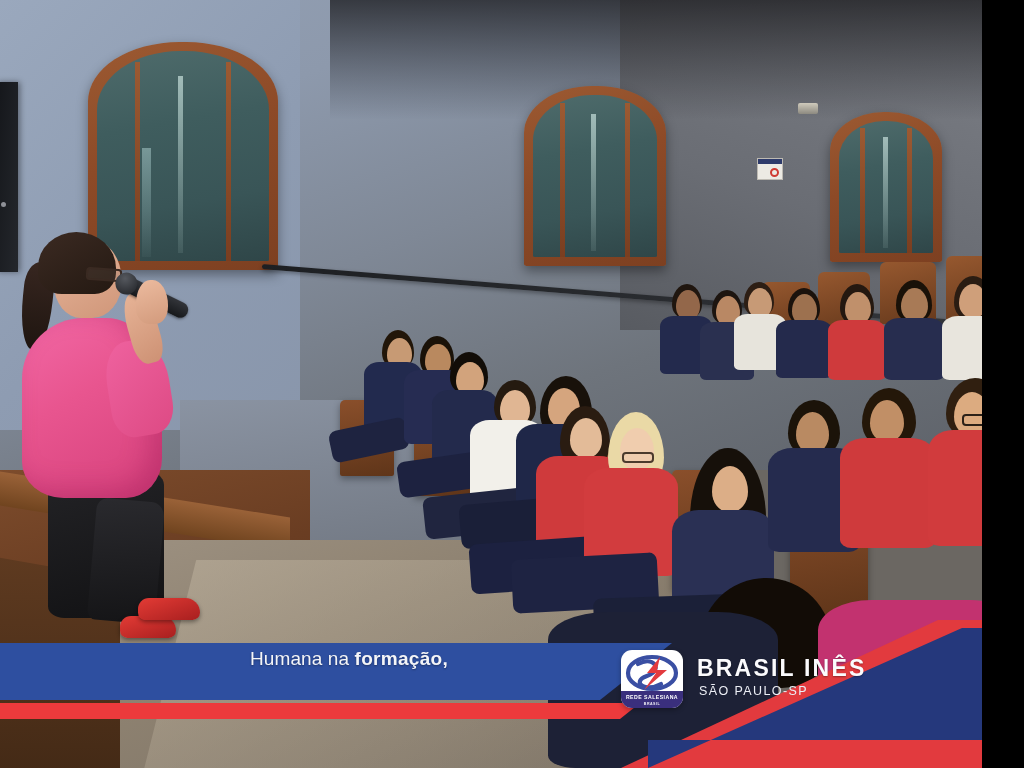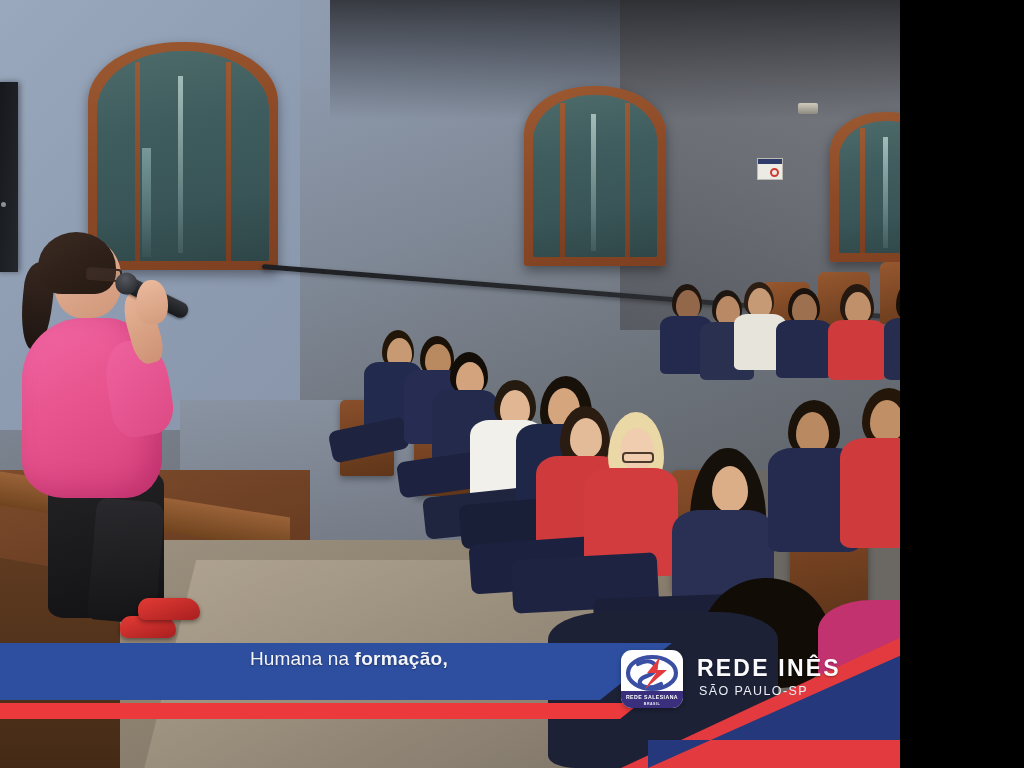--- a/index.html
+++ b/index.html
@@ -1,21 +1,21 @@
 <!DOCTYPE html>
 <html><head>
 <meta charset="utf-8">
 <title>Santa Inês — Auditorium Presentation</title>
 <style>
   html,body{margin:0;padding:0;background:#000;}
   body{font-family:"Liberation Sans",sans-serif;}
 
   #stage{
     position:relative;
-    width:900px;height:768px;
+    width:982px;height:768px;
     overflow:hidden;
     background:#6b6762;
   }
 
   
   .photo{position:absolute;inset:0;overflow:hidden;}
 
   
   .wall-main{
     position:absolute;left:0;top:0;width:1024px;height:470px;
@@ -430,17 +430,17 @@
         <ellipse cx="27" cy="20" rx="24" ry="16" fill="none" stroke="#3a4fa3" stroke-width="4.2"></ellipse>
         <path d="M13 11 C24 5, 33 10, 30 17 C27 24, 17 22, 15 28 C13 34, 25 37, 36 31" fill="none" stroke="#3a4fa3" stroke-width="4.2" stroke-linecap="round"></path>
         <path d="M35 4 L22 20 L31 20 L19 37 L42 17 L32 17 Z" fill="#e23a3e"></path>
       </svg>
       <div class="rsb">
         <div class="l1">REDE SALESIANA</div>
         <div class="l2">BRASIL</div>
       </div>
     </div>
 
-    <div class="school-name">REDE INÊS</div>
+    <div class="school-name">BRASIL INÊS</div>
     <div class="school-city">SÃO PAULO-SP</div>
   </div>
 
 </div>
 
 </body></html>

